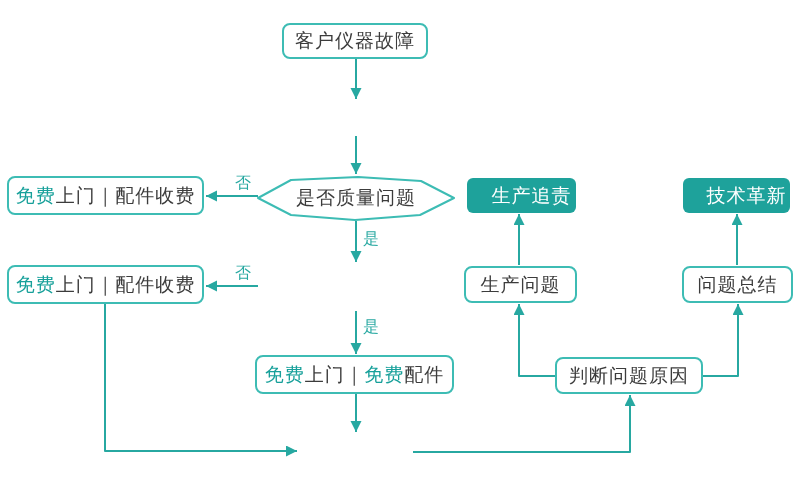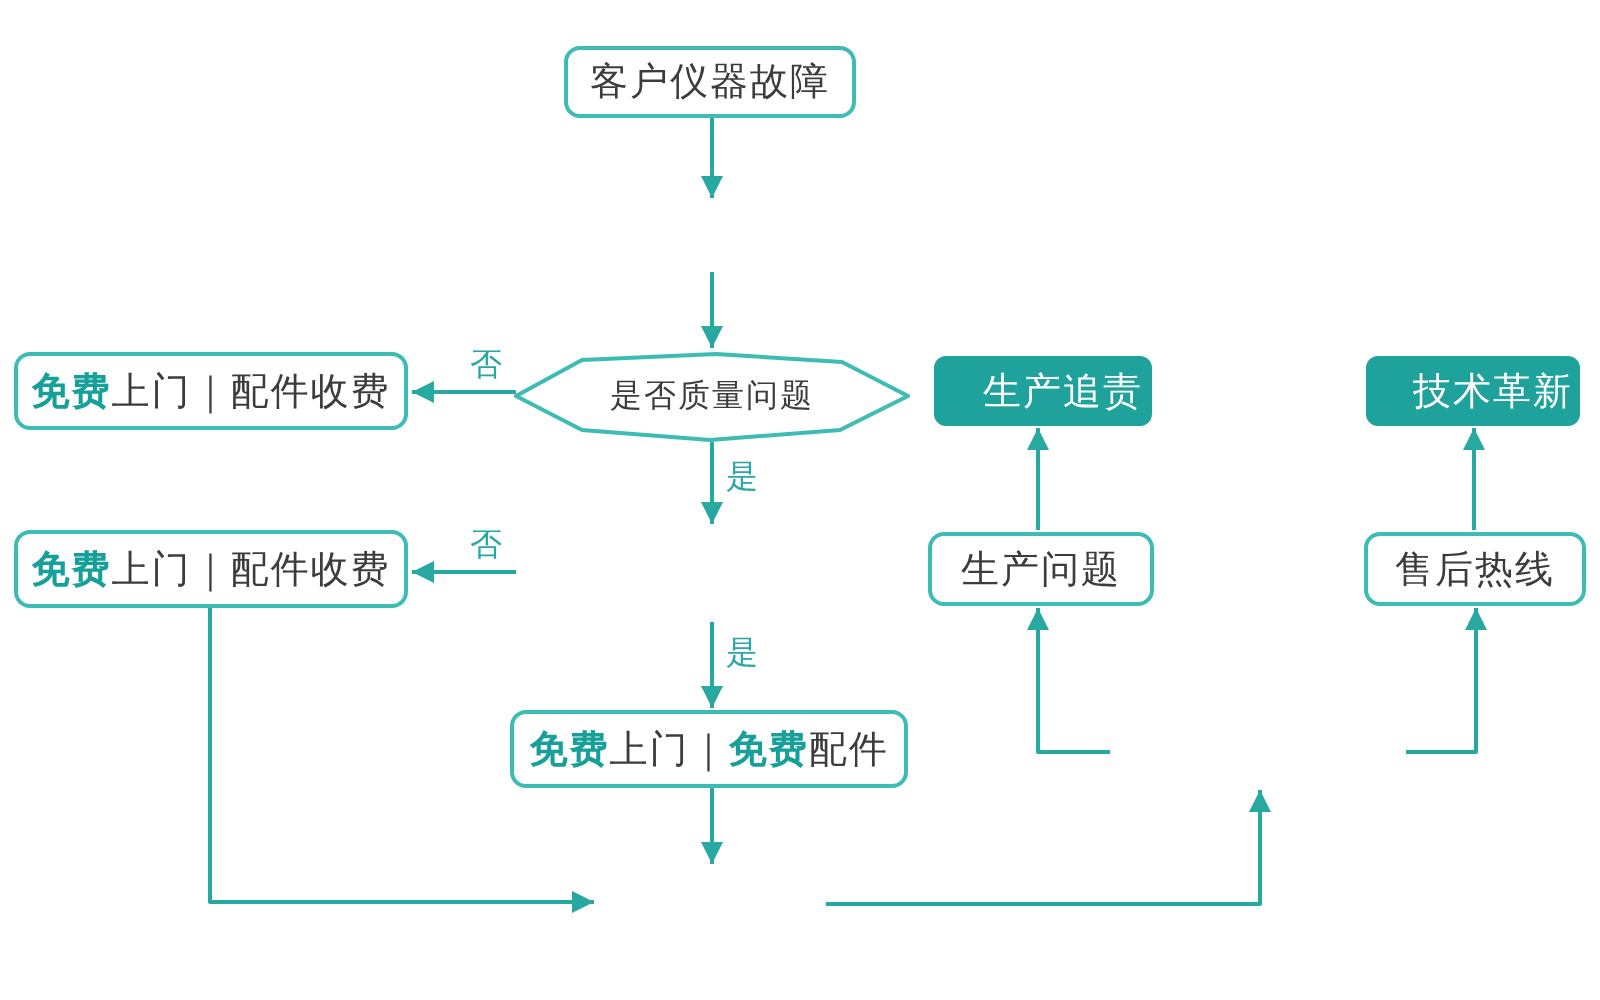--- a/index.html
+++ b/index.html
@@ -15,24 +15,24 @@
   }
   .node{
     position:absolute;z-index:2;box-sizing:border-box;
     display:flex;align-items:center;justify-content:center;
     background:#ffffff;border:2px solid var(--border,#3dbcb4);border-radius:8px;
     color:var(--ink,#3c3c3c);font-size:19px;letter-spacing:1px;white-space:nowrap;
   }
   .node.filled{
     background:var(--fill,#1ea29b);border:none;color:#ffffff;border-radius:6px;padding-left:20px;
   }
-  .node .accent{color:var(--accent,#17a09a);font-weight:700;}
+  .node .accent{color:var(--accent,#17a09a);font-weight:400;}
   .hex{
     position:absolute;z-index:2;display:flex;align-items:center;justify-content:center;
-    color:var(--ink,#3c3c3c);font-size:16px;letter-spacing:1px;white-space:nowrap;
+    color:var(--ink,#3c3c3c);font-size:19px;letter-spacing:1px;white-space:nowrap;
   }
   .hex svg{position:absolute;inset:0;width:100%;height:100%;}
   .hex svg polygon{fill:#ffffff;stroke:var(--border,#3dbcb4);stroke-width:2;stroke-linejoin:round;}
   .hex .hex-label{position:relative;z-index:1;}
   .edge-label{
     position:absolute;z-index:3;color:var(--line,#27a8a1);font-size:16px;
     transform:translate(-50%,-50%);white-space:nowrap;
   }
 </style>
 </head>
@@ -85,31 +85,34 @@
   </div>
 
   <div class="node" style="left:255px;top:355px;width:199px;height:39px">
     <span class="accent">免费</span>
       <span>上门｜</span>
       <span class="accent">免费</span>
       <span>配件</span>
   </div>
 
 
+  <div class="node" style="left:555px;top:357px;width:148px;height:37px">
+    <span>判断问题原因</span>
+  </div>
 
   <div class="node" style="left:464px;top:266px;width:113px;height:37px">
     <span>生产问题</span>
   </div>
 
   <div class="node filled" style="left:467px;top:178px;width:109px;height:35px">
     <span>生产追责</span>
   </div>
 
   <div class="node" style="left:682px;top:266px;width:111px;height:37px">
-    <span>售后热线</span>
+    <span>问题总结</span>
   </div>
 
   <div class="node filled" style="left:683px;top:178px;width:107px;height:35px">
     <span>技术革新</span>
   </div>
 
   <span class="edge-label" style="left:243px;top:183px">否</span>
   <span class="edge-label" style="left:371px;top:239px">是</span>
   <span class="edge-label" style="left:243px;top:273px">否</span>
   <span class="edge-label" style="left:371px;top:327px">是</span>

